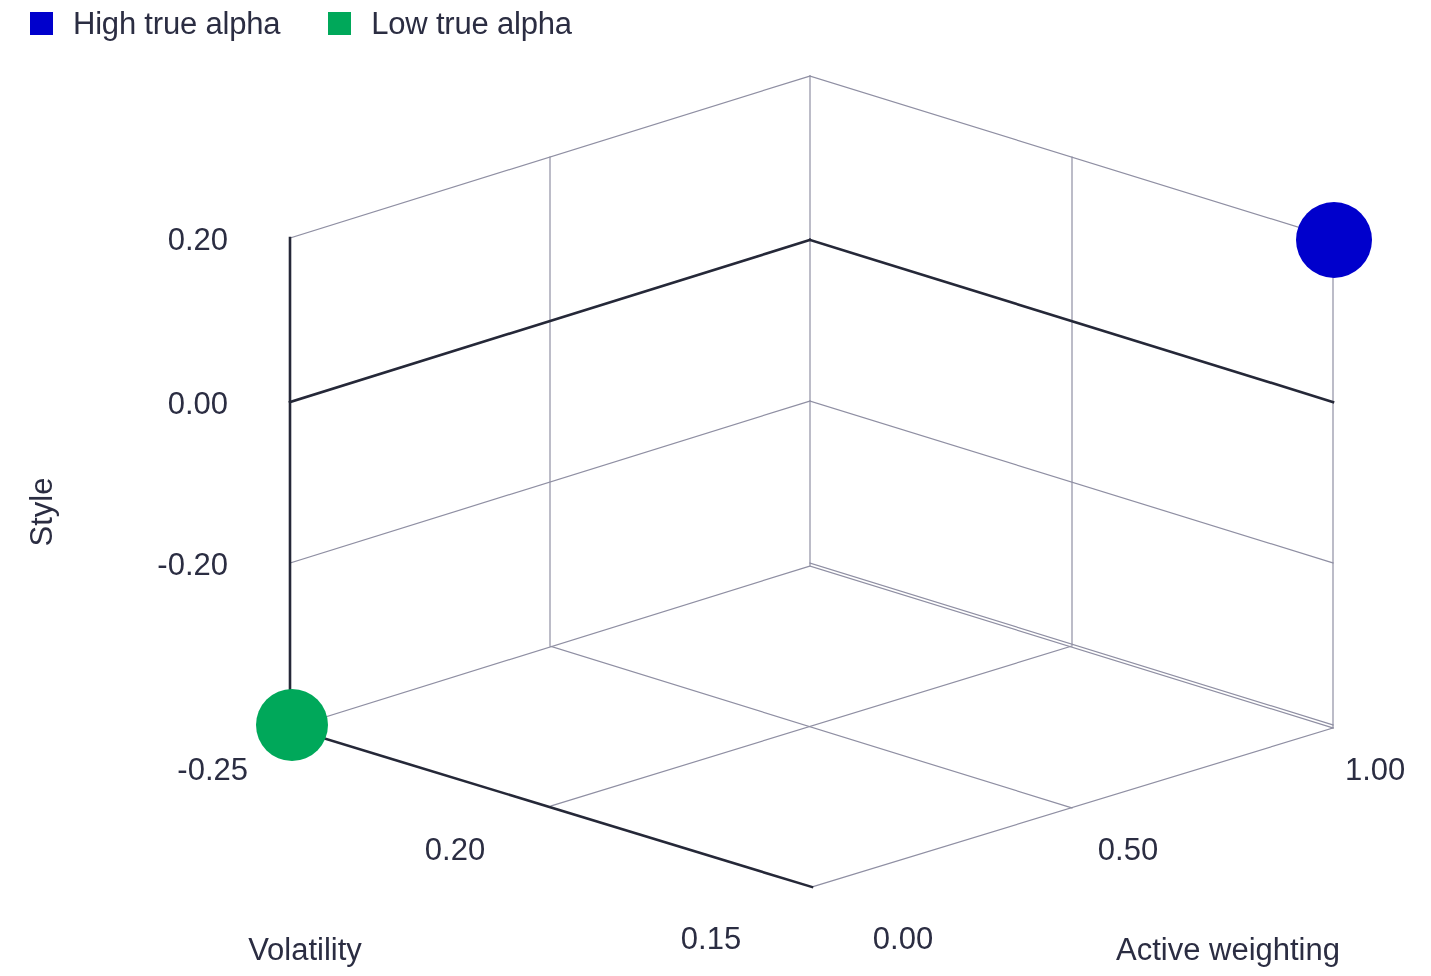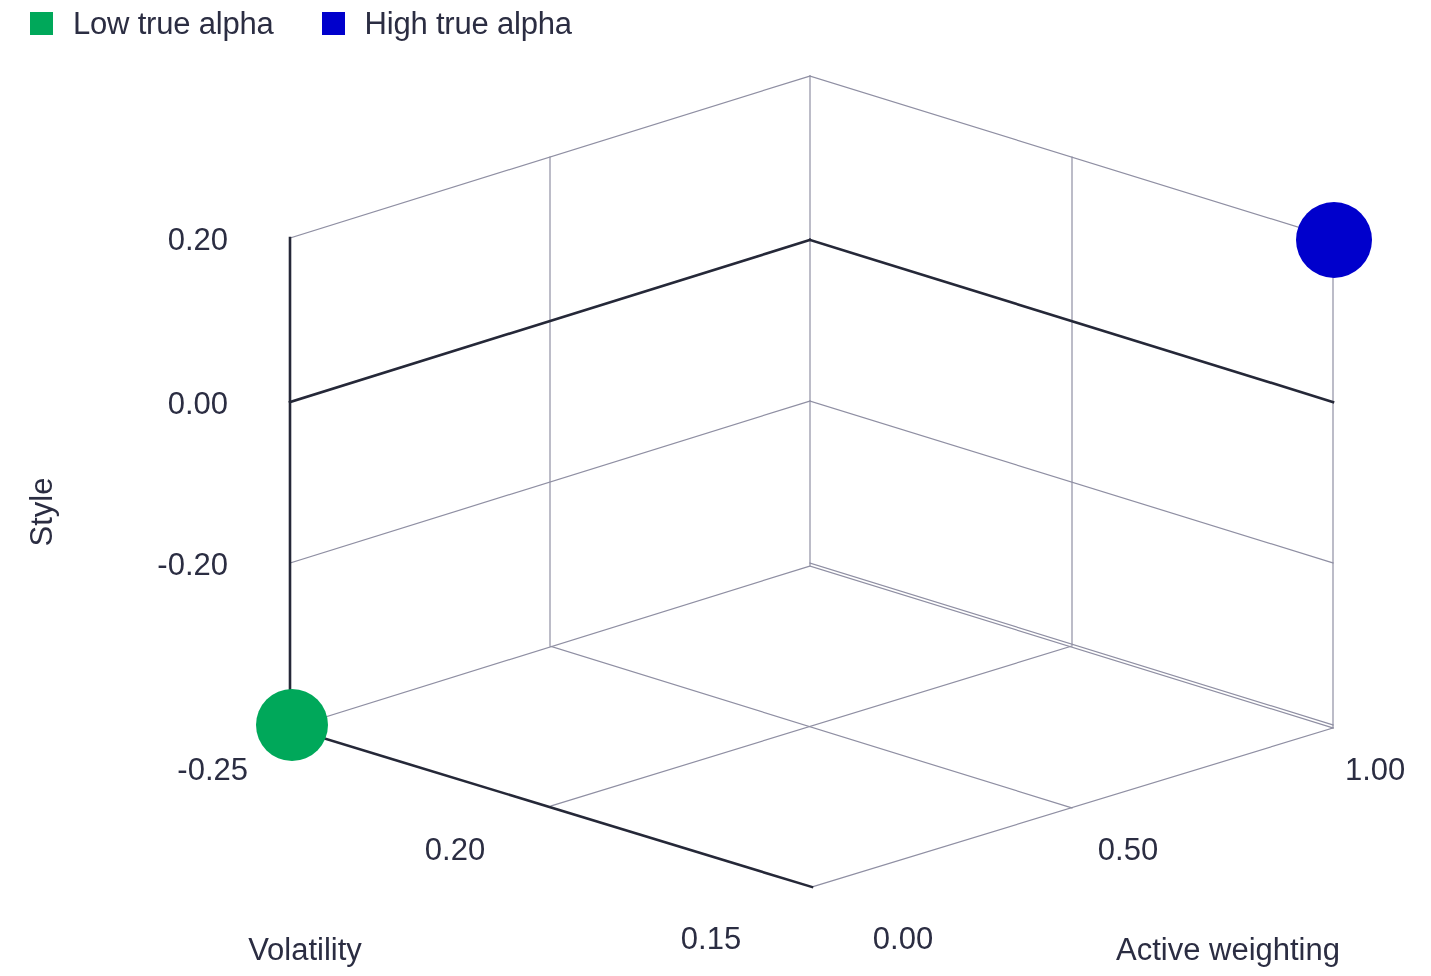--- a/index.html
+++ b/index.html
@@ -60,26 +60,26 @@
   .tick-label { font-size: 31px; }
   .axis-title { font-size: 31px; }
 </style>
 </head>
 <body>
 
 <div id="stage">
 
   <div class="legend">
     <div class="legend-entry">
+      <span class="legend-swatch" style="background:#0000cc;"></span>
+      <span class="legend-label">High true alpha</span>
+    </div>
+    <div class="legend-entry">
       <span class="legend-swatch" style="background:#00a85a;"></span>
       <span class="legend-label">Low true alpha</span>
-    </div>
-    <div class="legend-entry">
-      <span class="legend-swatch" style="background:#0000cc;"></span>
-      <span class="legend-label">High true alpha</span>
     </div>
   </div>
 
   <svg id="plot-svg" viewBox="0 0 1431 976">
 
     <g stroke="#8f8fa3" stroke-width="1.2" fill="none" stroke-linecap="square">
 
       <path d="M 290,238 L 810,76"></path>
 
       <path d="M 810,76 L 1333,238"></path>

